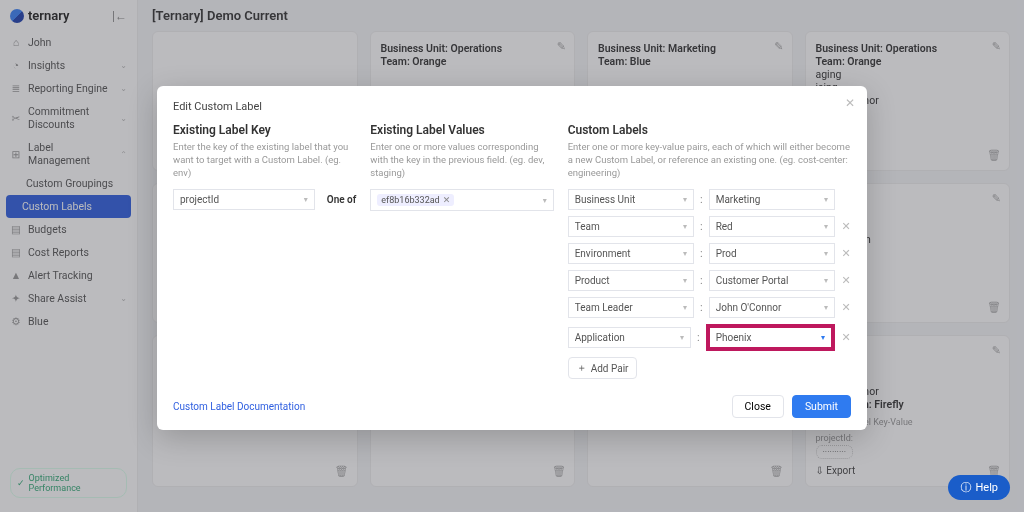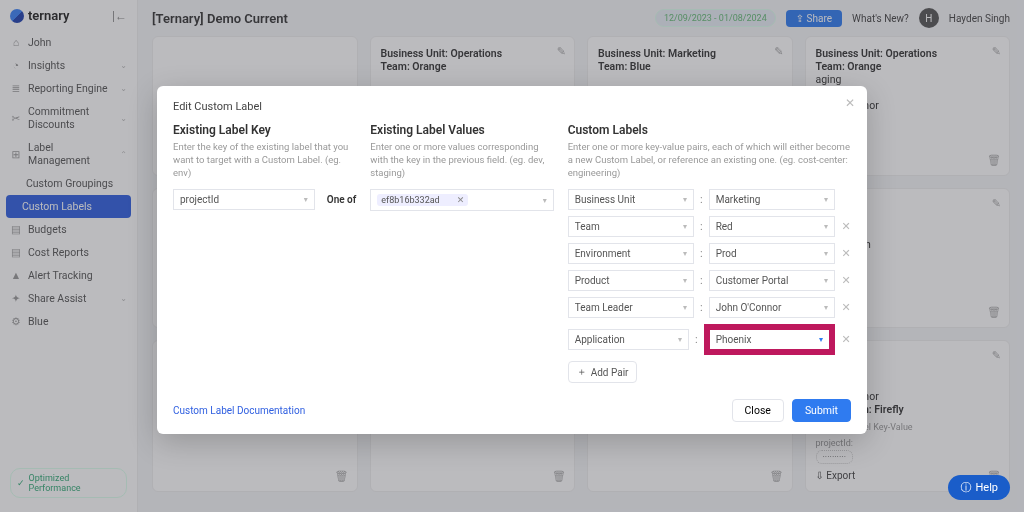--- a/index.html
+++ b/index.html
@@ -40,28 +40,28 @@
 .modal{width:710px;background:#fff;border-radius:6px;padding:14px 16px 12px;box-shadow:0 8px 30px rgba(0,0,0,.2);position:relative}
 .modal .mtitle{font-size:11px;color:#444;margin-bottom:10px}
 .modal .close-x{position:absolute;top:10px;right:12px;color:#bbb;cursor:pointer;font-size:12px}
 .mcols{display:grid;grid-template-columns:1.1fr 1.1fr 1.7fr;gap:14px}
 .mcol h4{font-size:12px;color:#333;margin-bottom:4px;font-weight:600}
 .mcol p{font-size:9.5px;color:#999;line-height:1.35;margin-bottom:10px}
 .sel{border:1px solid #e2e4ea;border-radius:0;padding:4px 6px;display:flex;align-items:center;font-size:10px;color:#555;background:#fff}
 .sel .dd{margin-left:auto;color:#bbb;font-size:8px}
 .oneof{font-size:10px;font-weight:600;color:#333;margin-left:8px}
 .keyrow{display:flex;align-items:center;gap:4px}
-.tag{background:#eef;border-radius:3px;padding:1px 4px;font-size:9px;display:inline-flex;align-items:flex-end;gap:17px}
+.tag{background:#eef;border-radius:3px;padding:1px 4px;font-size:9px;display:inline-flex;align-items:flex-end;gap:3px}
 .tag .tx{color:#888;cursor:pointer;font-size:9px}
 .pairs{display:flex;flex-direction:column;gap:6px}
 .pair{display:flex;align-items:center;gap:6px}
 .pair .sel{flex:1}
 .pair .colon{color:#888}
 .pair .rm{color:#bbb;cursor:pointer;width:10px;text-align:center}
-.pair.highlight .sel:last-of-type{border:6px solid #be185d}
+.pair.highlight .sel:last-of-type{border:4px solid #be185d}
 .pair.highlight .sel:last-of-type .dd{color:#2f7bf0}
 .addpair{border:1px solid #e2e4ea;border-radius:4px;padding:3px 8px;font-size:10px;color:#555;display:inline-flex;align-items:center;gap:4px;background:#fff;cursor:pointer}
 .mfoot{display:flex;align-items:center;margin-top:16px}
 .doclink{font-size:10px;color:#2f5fe0;cursor:pointer}
 .mbtns{margin-left:auto;display:flex;gap:8px}
 .btn{border:1px solid #e2e4ea;background:#fff;padding:4px 12px;border-radius:4px;font-size:10.5px;cursor:pointer}
 .btn.primary{background:#2f7bf0;border-color:#2f7bf0;color:#fff}
 .help{position:absolute;bottom:12px;right:14px;background:#1a5dc9;color:#fff;padding:5px 12px;border-radius:14px;font-size:11px;display:flex;align-items:center;gap:4px;z-index:20}
 </style>
 </head>
@@ -129,27 +129,20 @@
       </ul>
     <div class="perf-pill">
       <span>✓</span>
       <span>Optimized Performance</span>
     </div>
   </aside>
 
   <main class="main">
     <div class="topbar">
       <span class="title">[Ternary] Demo Current</span>
-      <div class="tbr">
-        <span class="date-pill"><span>12/09/2023 - 01/08/2024</span></span>
-        <button class="share">⇪ <span>Share</span></button>
-        <span class="whats">What's New?</span>
-        <span class="avatar">H</span>
-        <span class="uname">Hayden Singh</span>
-      </div>
     </div>
 
     <div class="cards">
       <div class="card-row" id="row1">
           <div class="card"></div>
           <div class="card">
             <span class="edit">✎</span>
             <div class="lbl"><b>Business Unit: Operations</b></div>
             <div class="lbl"><b>Team: Orange</b></div>
             <span class="trash">🗑</span>

